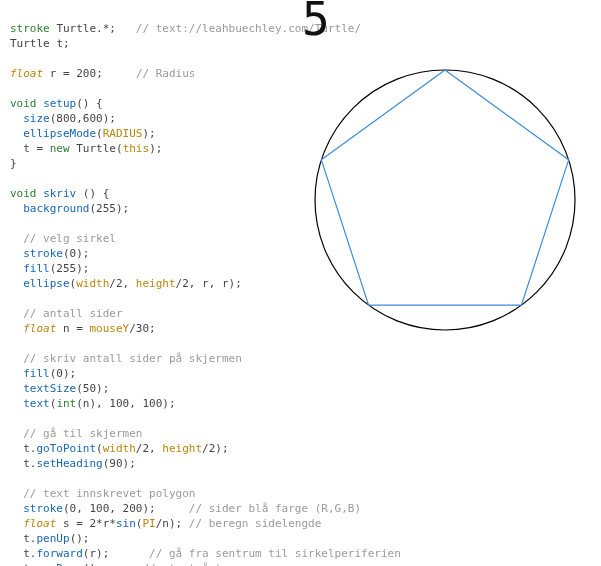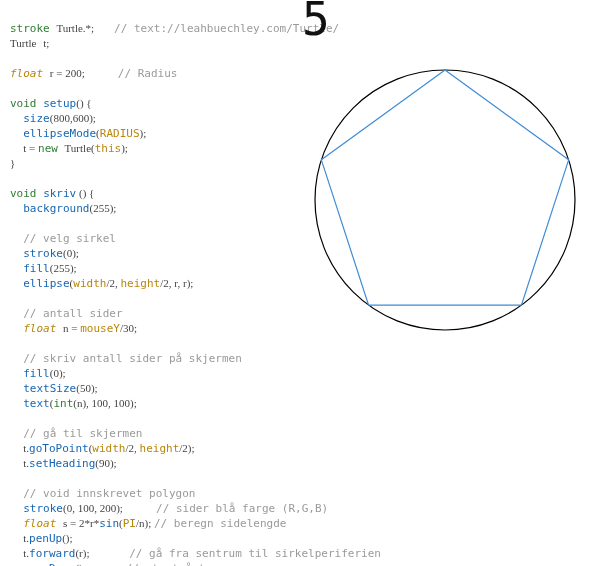--- a/index.html
+++ b/index.html
@@ -23,21 +23,21 @@
     left: 10px;
     top: 6px;
     white-space: pre;
     color: #444;
   }
   .tok-kw   { color: #2e7d32; }     
   .tok-type { color: #b8860b; font-style: italic; }     
   .tok-var  { color: #b8860b; }     
   .tok-fn   { color: #1766b3; }     
   .tok-com  { color: #9a9a9a; }     
-  .tok-punc { color: #444; font-family: Liberation Serif, serif; }        
+  .tok-punc { color: #444; }        
 
   .viz {
     position: absolute;
     left: 300px;
     top: 30px;
     width: 290px;
     height: 310px;
   }
   .n-display {
     position: absolute;
@@ -80,21 +80,21 @@
 
   <span class="tok-com">// skriv antall sider på skjermen</span>
   <span class="tok-fn">fill</span><span class="tok-punc">(0);</span>
   <span class="tok-fn">textSize</span><span class="tok-punc">(50);</span>
   <span class="tok-fn">text</span><span class="tok-punc">(</span><span class="tok-kw">int</span><span class="tok-punc">(n), 100, 100);</span>
 
   <span class="tok-com">// gå til skjermen</span>
   <span class="tok-punc">t.</span><span class="tok-fn">goToPoint</span><span class="tok-punc">(</span><span class="tok-var">width</span><span class="tok-punc">/2, </span><span class="tok-var">height</span><span class="tok-punc">/2);</span>
   <span class="tok-punc">t.</span><span class="tok-fn">setHeading</span><span class="tok-punc">(90);</span>
 
-  <span class="tok-com">// void innskrevet polygon</span>
+  <span class="tok-com">// text innskrevet polygon</span>
   <span class="tok-fn">stroke</span><span class="tok-punc">(0, 100, 200);</span>     <span class="tok-com">// sider blå farge (R,G,B)</span>
   <span class="tok-type">float</span> <span class="tok-punc">s</span><span class="tok-punc"> = 2*r*</span><span class="tok-fn">sin</span><span class="tok-punc">(</span><span class="tok-var">PI</span><span class="tok-punc">/n); </span><span class="tok-com">// beregn sidelengde</span>
   <span class="tok-punc">t.</span><span class="tok-fn">penUp</span><span class="tok-punc">();</span>
   <span class="tok-punc">t.</span><span class="tok-fn">forward</span><span class="tok-punc">(r);</span>      <span class="tok-com">// gå fra sentrum til sirkelperiferien</span>
   <span class="tok-punc">t.</span><span class="tok-fn">penDown</span><span class="tok-punc">();</span>      <span class="tok-com">// start å tegne</span>
   
      
     
     
   

